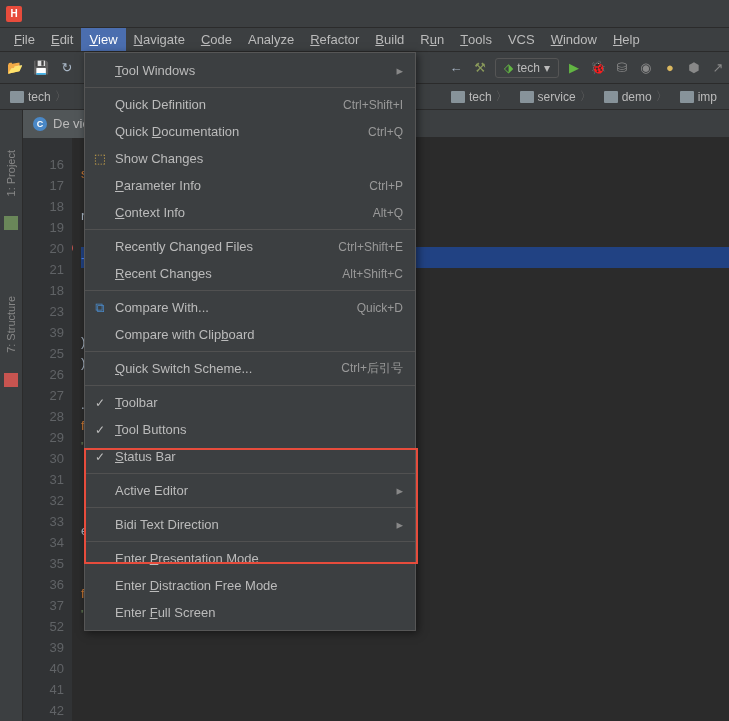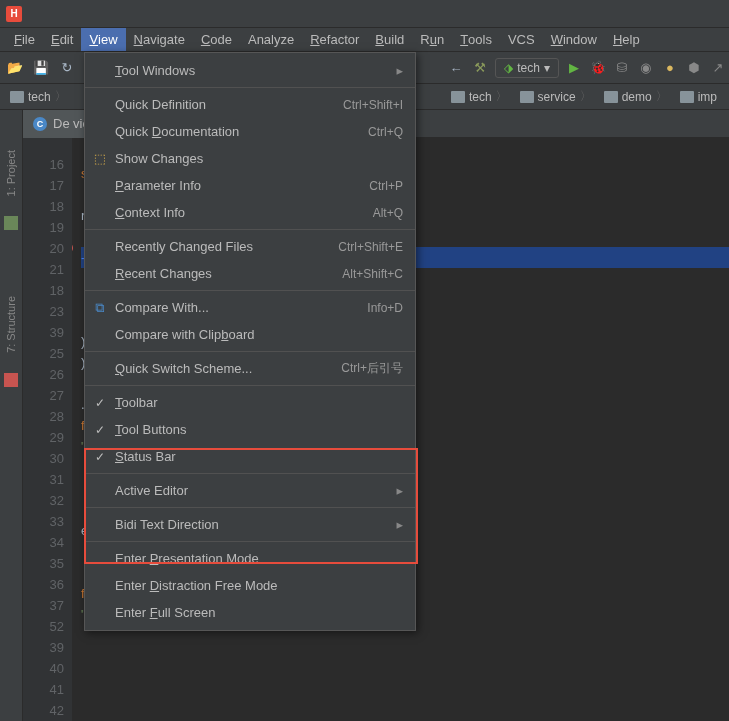--- a/index.html
+++ b/index.html
@@ -241,21 +241,21 @@
       <span class="dd-short">Ctrl+Shift+E</span>
     </div>
     <div class="dd-item">
       <span><span class="mn">R</span>ecent Changes</span>
       <span class="dd-short">Alt+Shift+C</span>
     </div>
     <div class="dd-sep"></div>
     <div class="dd-item">
       <span class="dd-icon" style="color:#4a88c7">⧉</span>
       <span>Compare With...</span>
-      <span class="dd-short">Info+D</span>
+      <span class="dd-short">Quick+D</span>
     </div>
     <div class="dd-item">
       <span>Compare with Clip<span class="mn">b</span>oard</span>
     </div>
     <div class="dd-sep"></div>
     <div class="dd-item">
       <span><span class="mn">Q</span>uick Switch Scheme...</span>
       <span class="dd-short">Ctrl+后引号</span>
     </div>
     <div class="dd-sep"></div>

